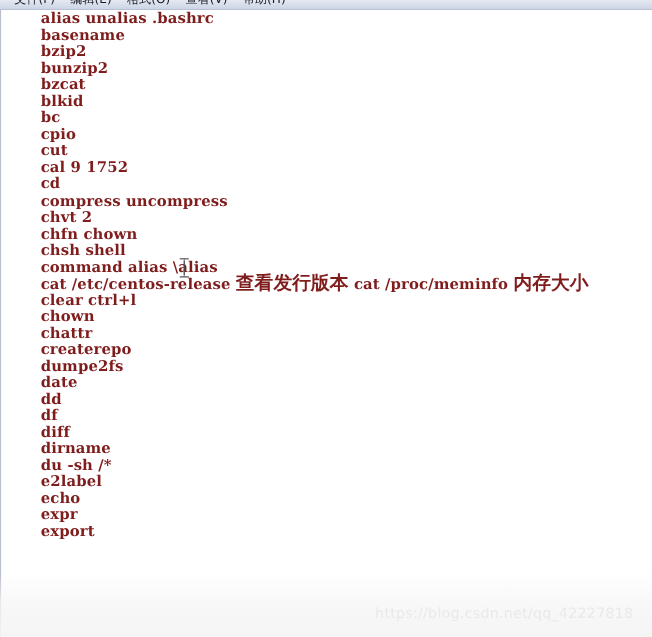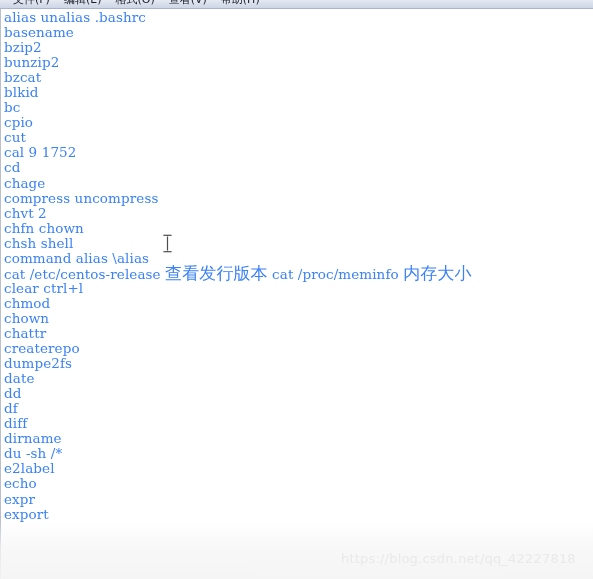--- a/index.html
+++ b/index.html
@@ -67,24 +67,25 @@
     left: 3px;
     top: 1px;
     right: 0;
     bottom: 0;
   }
   .line {
     font-family: "DejaVu Serif", "Liberation Serif", serif;
     font-size: 13.5px;
     line-height: 15.05px;
     height: 15.05px;
-    color: #3b82f6;
+    color: #7f1d1d;
     white-space: pre;
     letter-spacing: 0.1px;
-    font-weight: 400;
+    font-weight: 700;
+    margin-left: 33px;
   }
   .line span.cjk {
     font-family: "DejaVu Sans", sans-serif;
     font-size: 17px;
   }
 
   
   .bottom-fade {
     position: absolute;
     left: 0;
@@ -138,29 +139,27 @@
         <div class="line"><span>basename</span></div>
         <div class="line"><span>bzip2</span></div>
         <div class="line"><span>bunzip2</span></div>
         <div class="line"><span>bzcat</span></div>
         <div class="line"><span>blkid</span></div>
         <div class="line"><span>bc</span></div>
         <div class="line"><span>cpio</span></div>
         <div class="line"><span>cut</span></div>
         <div class="line"><span>cal 9 1752</span></div>
         <div class="line"><span>cd</span></div>
-        <div class="line"><span>chage</span></div>
         <div class="line"><span>compress uncompress</span></div>
         <div class="line"><span>chvt 2</span></div>
         <div class="line"><span>chfn chown</span></div>
         <div class="line"><span>chsh shell</span></div>
         <div class="line"><span>command alias \alias</span></div>
         <div class="line"><span>cat /etc/centos-release </span><span class="cjk">查看发行版本</span><span> cat /proc/meminfo </span><span class="cjk">内存大小</span></div>
         <div class="line"><span>clear ctrl+l</span></div>
-        <div class="line"><span>chmod</span></div>
         <div class="line"><span>chown</span></div>
         <div class="line"><span>chattr</span></div>
         <div class="line"><span>createrepo</span></div>
         <div class="line"><span>dumpe2fs</span></div>
         <div class="line"><span>date</span></div>
         <div class="line"><span>dd</span></div>
         <div class="line"><span>df</span></div>
         <div class="line"><span>diff</span></div>
         <div class="line"><span>dirname</span></div>
         <div class="line"><span>du -sh /*</span></div>

